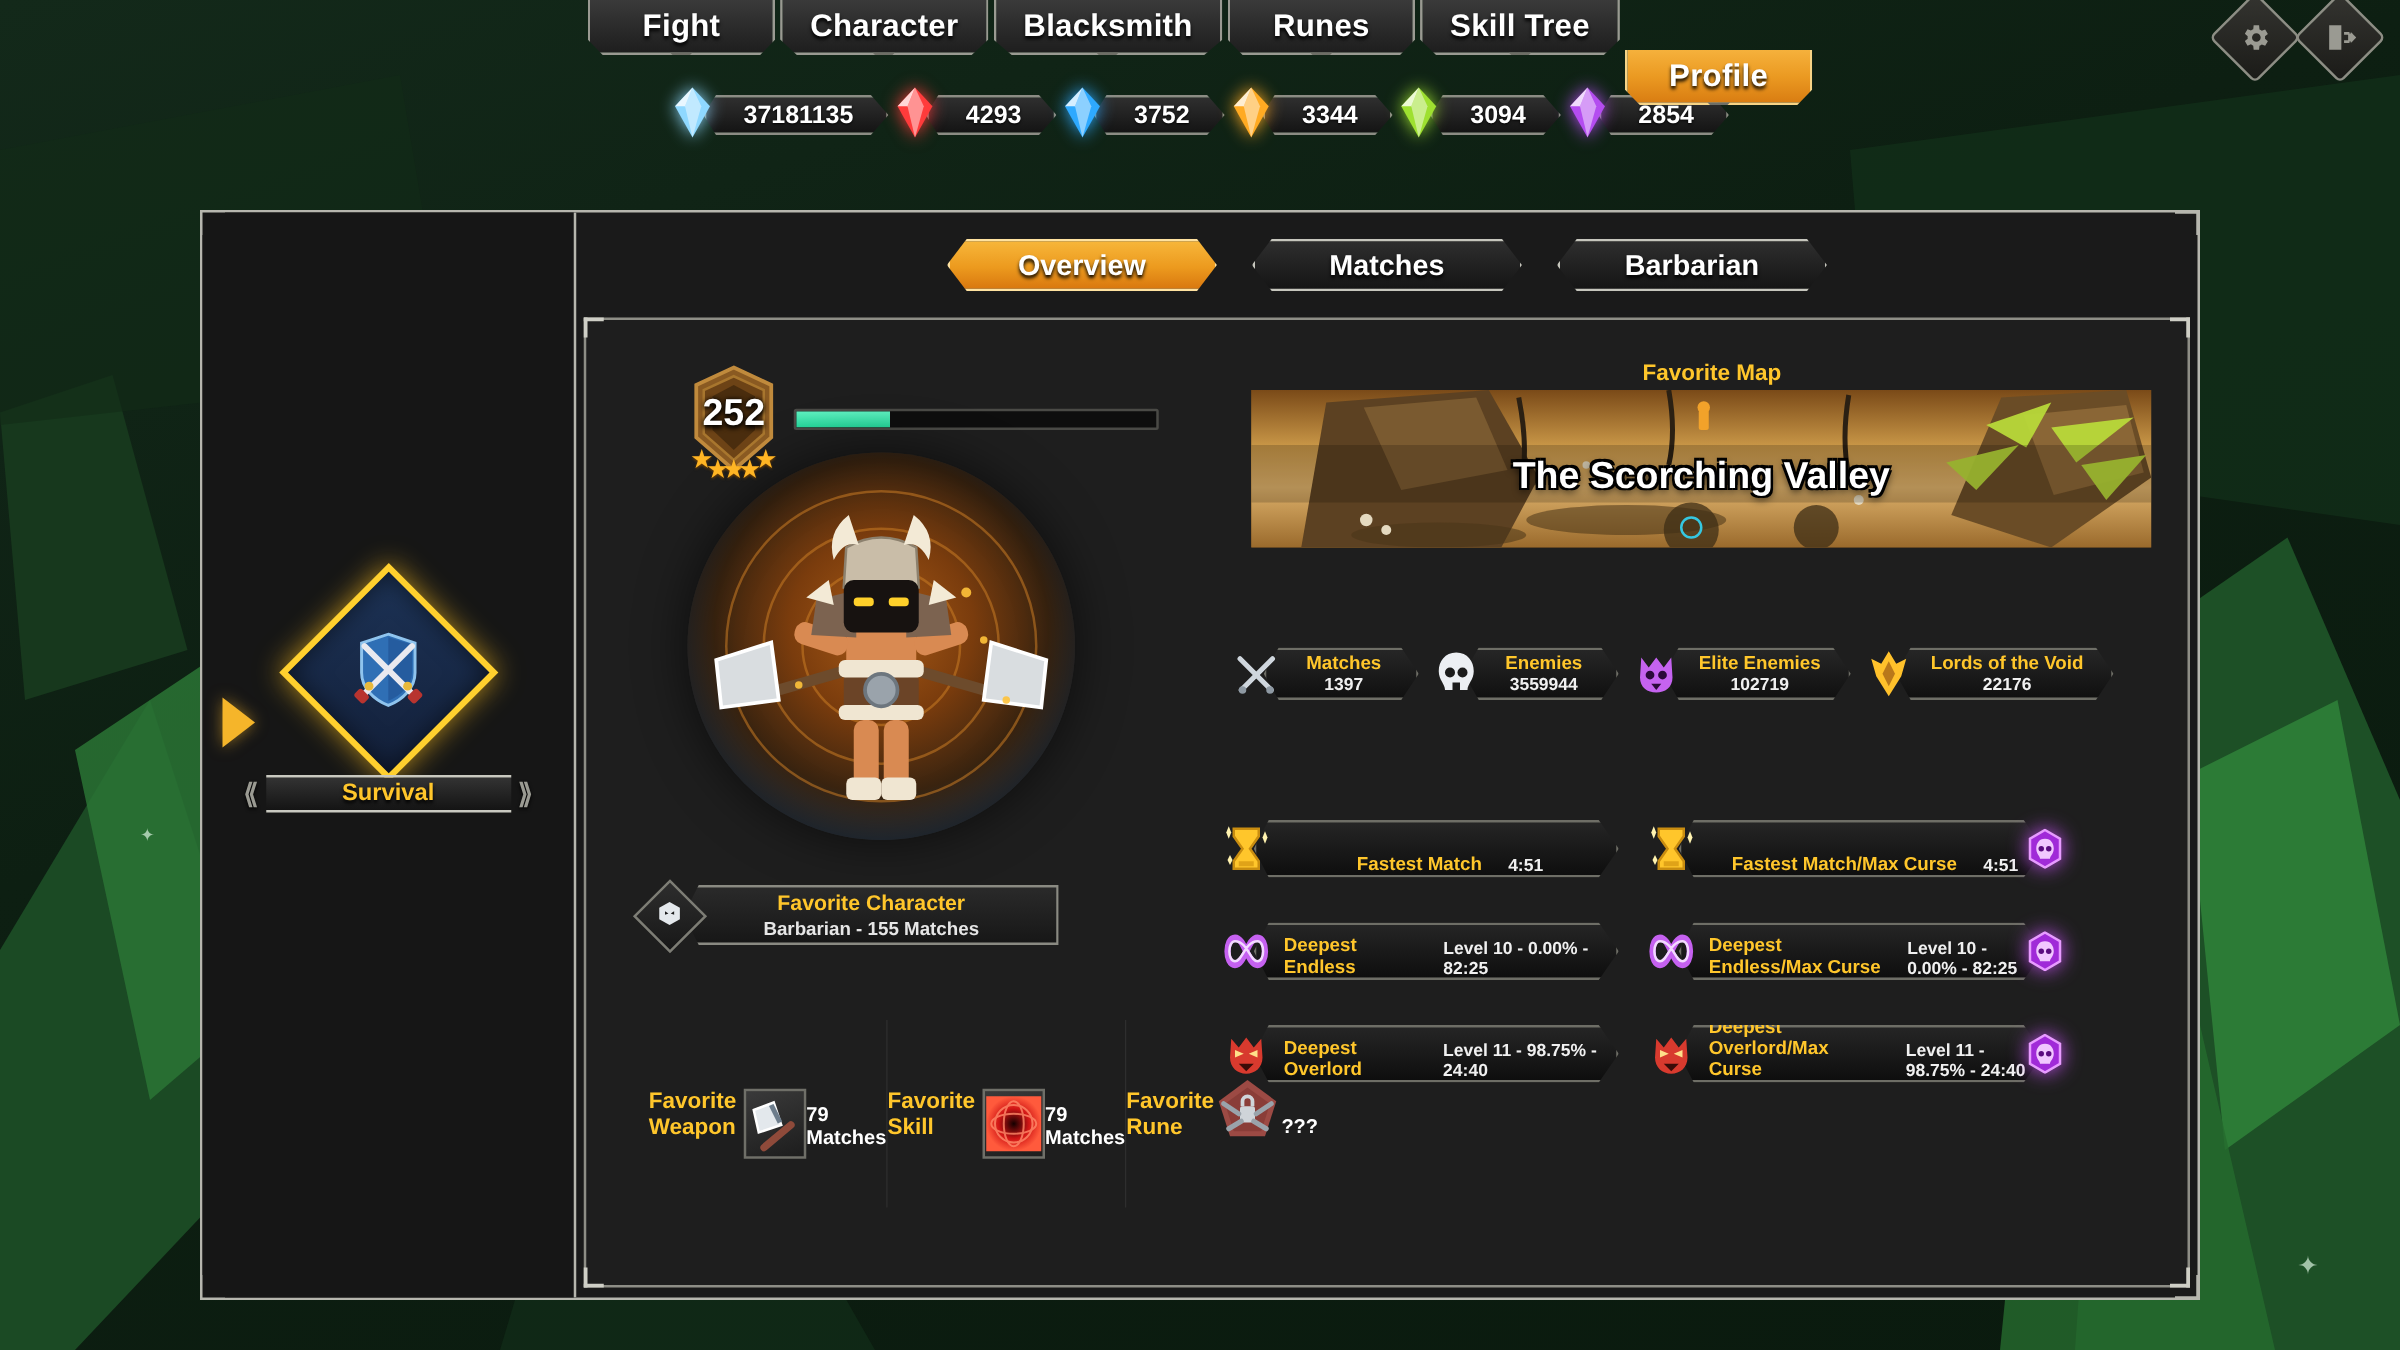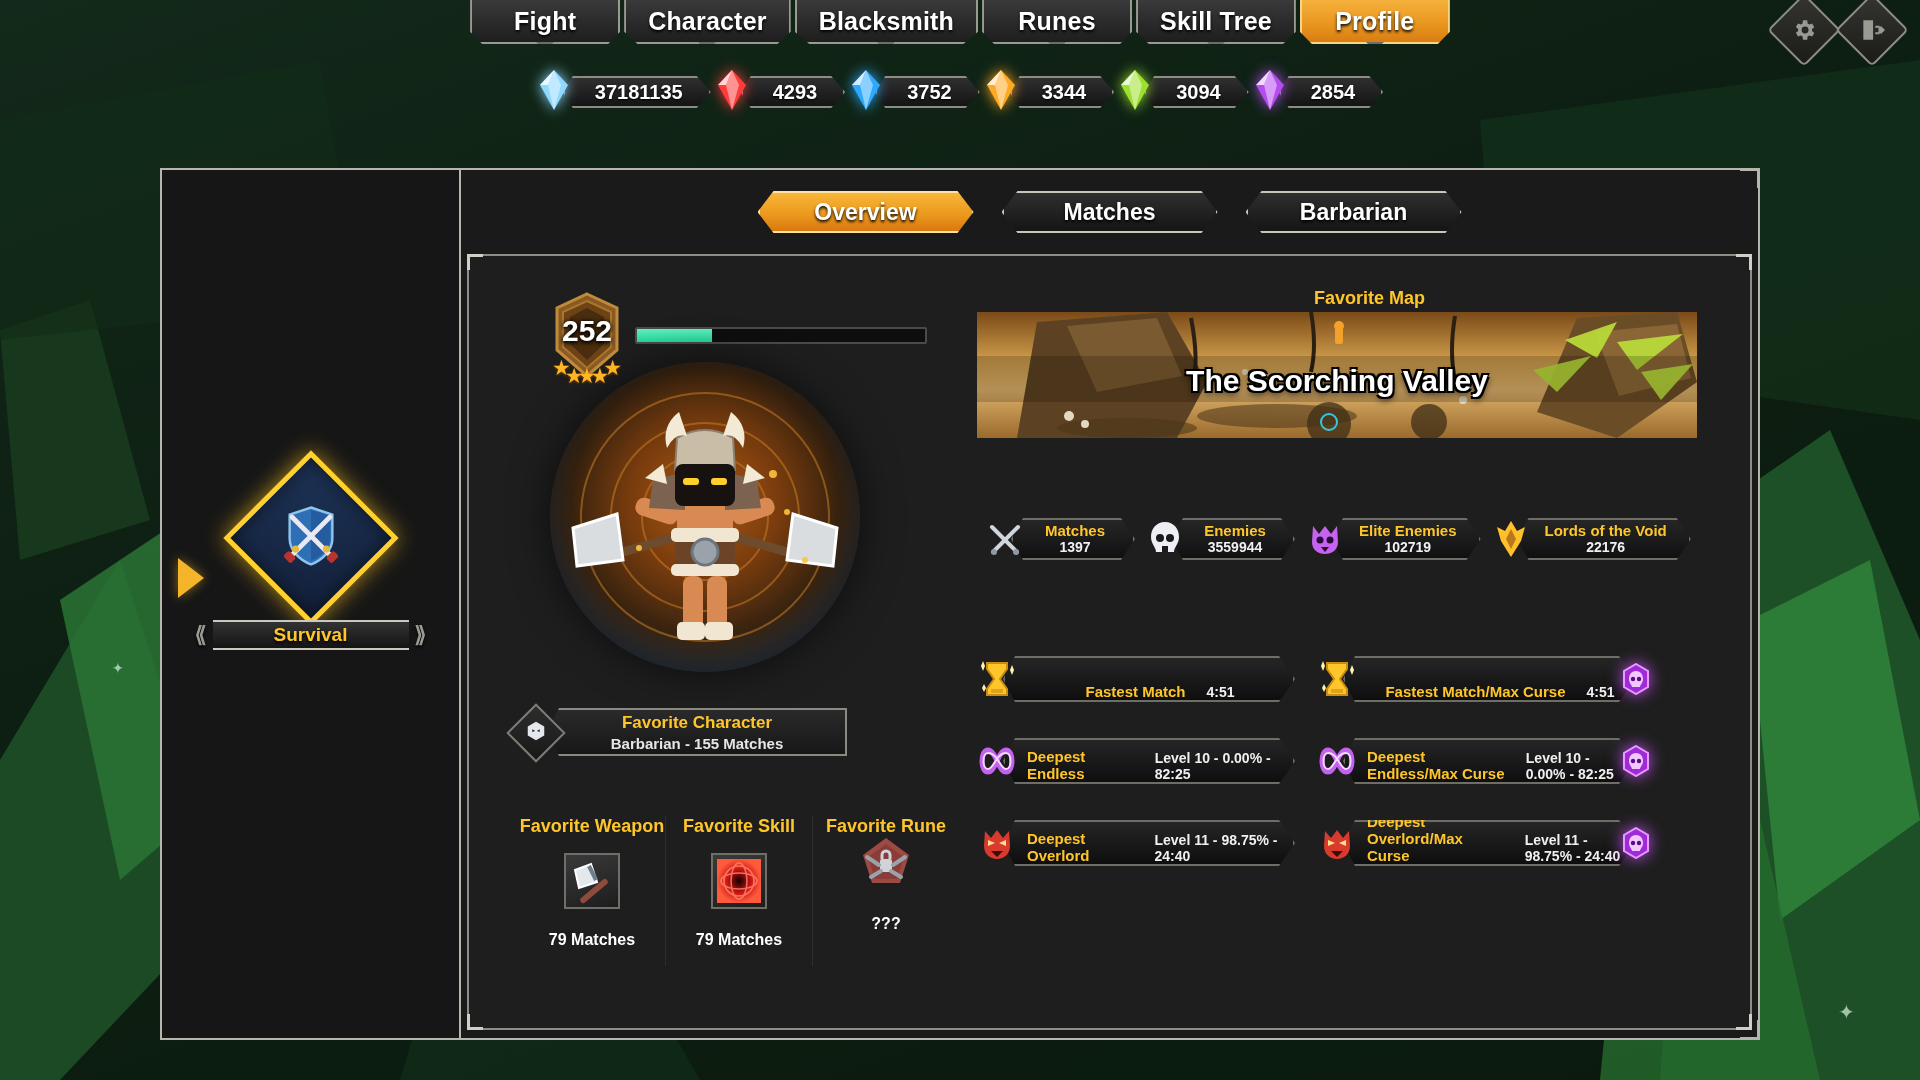--- a/index.html
+++ b/index.html
@@ -28,20 +28,21 @@
     border-radius: 0 0 4px 4px;
     clip-path: polygon(0 0, 100% 0, 100% 72%, 92% 100%, 8% 100%, 0 72%);
     color: #fff; font-size: 25px; font-weight: bold;
     text-shadow: 0 2px 3px #000;
     letter-spacing: .2px;
   }
   .nav-tab.active {
     background: linear-gradient(180deg,#f5b13c 0%, #eb9a22 50%, #d97d12 100%);
     border-color: #f7d486;
     color: #fff;
+    margin-top: 40px;
   }
   .nav-notch { position:absolute; bottom:-9px; left:50%; transform:translateX(-50%);
     width:0;height:0;border-left:9px solid transparent;border-right:9px solid transparent;
     border-top:9px solid #6e6e66; }
 
   .corner-icons { position:absolute; top: 4px; right: 22px; display:flex; gap:16px; z-index:7;}
   .diamond-btn { width:52px; height:52px; transform: rotate(45deg);
     background: linear-gradient(135deg,#343430,#1b1b18);
     border: 2px solid #8d8d84; border-radius:5px;
     display:flex; align-items:center; justify-content:center; }
@@ -133,33 +134,33 @@
     clip-path: polygon(12px 0, 100% 0, 100% 100%, 12px 100%, 0 50%);
     display:flex; flex-direction:column; align-items:center; justify-content:center; }
   .fav-char-icon { position:absolute; left:46px; top:456px; width:42px;height:42px; transform:rotate(45deg);
     background: linear-gradient(135deg,#2d2d2d,#181818); border:2px solid #7d7d75; z-index:3;
     display:flex;align-items:center;justify-content:center;}
   .fav-char-icon > div { transform: rotate(-45deg); }
   .fav-title { color:#ffc62b; font-size:17px; font-weight:bold; }
   .fav-sub { color:#e6e6e6; font-size:15px; font-weight:bold; margin-top:2px;}
 
   .fav-cards { position:absolute; left:50px; top:560px; width:440px; height:150px; display:flex; }
-  .fav-card { flex:1; display:flex; flex-direction:column; align-items:center;
-              border-right:1px solid #2e2e2e; }
+  .fav-card { flex:1; display:flex; flex-direction:row; align-items:center;
+              border-right:1px solid #2e2e2e;justify-content:center; }
   .fav-card:last-child { border-right:none; }
   .fav-card-title { color:#ffc62b; font-size:18px; font-weight:bold; }
   .fav-slot { width:56px;height:56px;margin:16px 0 0;
     background: linear-gradient(160deg,#3a3a3a,#1d1d1d); border:2px solid #6f6f68;
     display:flex;align-items:center;justify-content:center; }
   .fav-count { color:#fff; font-size:16px; font-weight:bold; margin-top:22px; }
 
   
   .fav-map-label { position:absolute; right:0; left:520px; top:32px; text-align:center;
                    color:#ffc62b; font-size:18px; font-weight:bold; }
-  .map-banner { position:absolute; left:508px; top:56px; width:720px; height:126px;
+  .map-banner { position:absolute; left:532px; top:56px; width:720px; height:126px;
     overflow:hidden; background: linear-gradient(180deg,#6b4316,#c08b3c 45%, #8a5a22 100%); }
   .map-sand { position:absolute; inset:0; background:
     linear-gradient(180deg,#7a4a18 0%, #c79546 35%, #dcb06a 62%, #9a6a2c 100%); }
   .map-name { position:absolute; left:0; right:0; top:52px; text-align:center;
     color:#fff; font-size:30px; font-weight:bold;
     text-shadow: 2px 2px 0 #000, -2px 2px 0 #000, 2px -2px 0 #000, -2px -2px 0 #000, 0 3px 7px #000; }
   .map-band { position:absolute; left:0; right:0; top:44px; height:46px; background:rgba(0,0,0,.18); }
 
   .stat-row { position:absolute; left:516px; top:260px; width:736px; display:flex; }
   .stat-item { position:relative; display:flex; align-items:center; margin-right:10px; }

